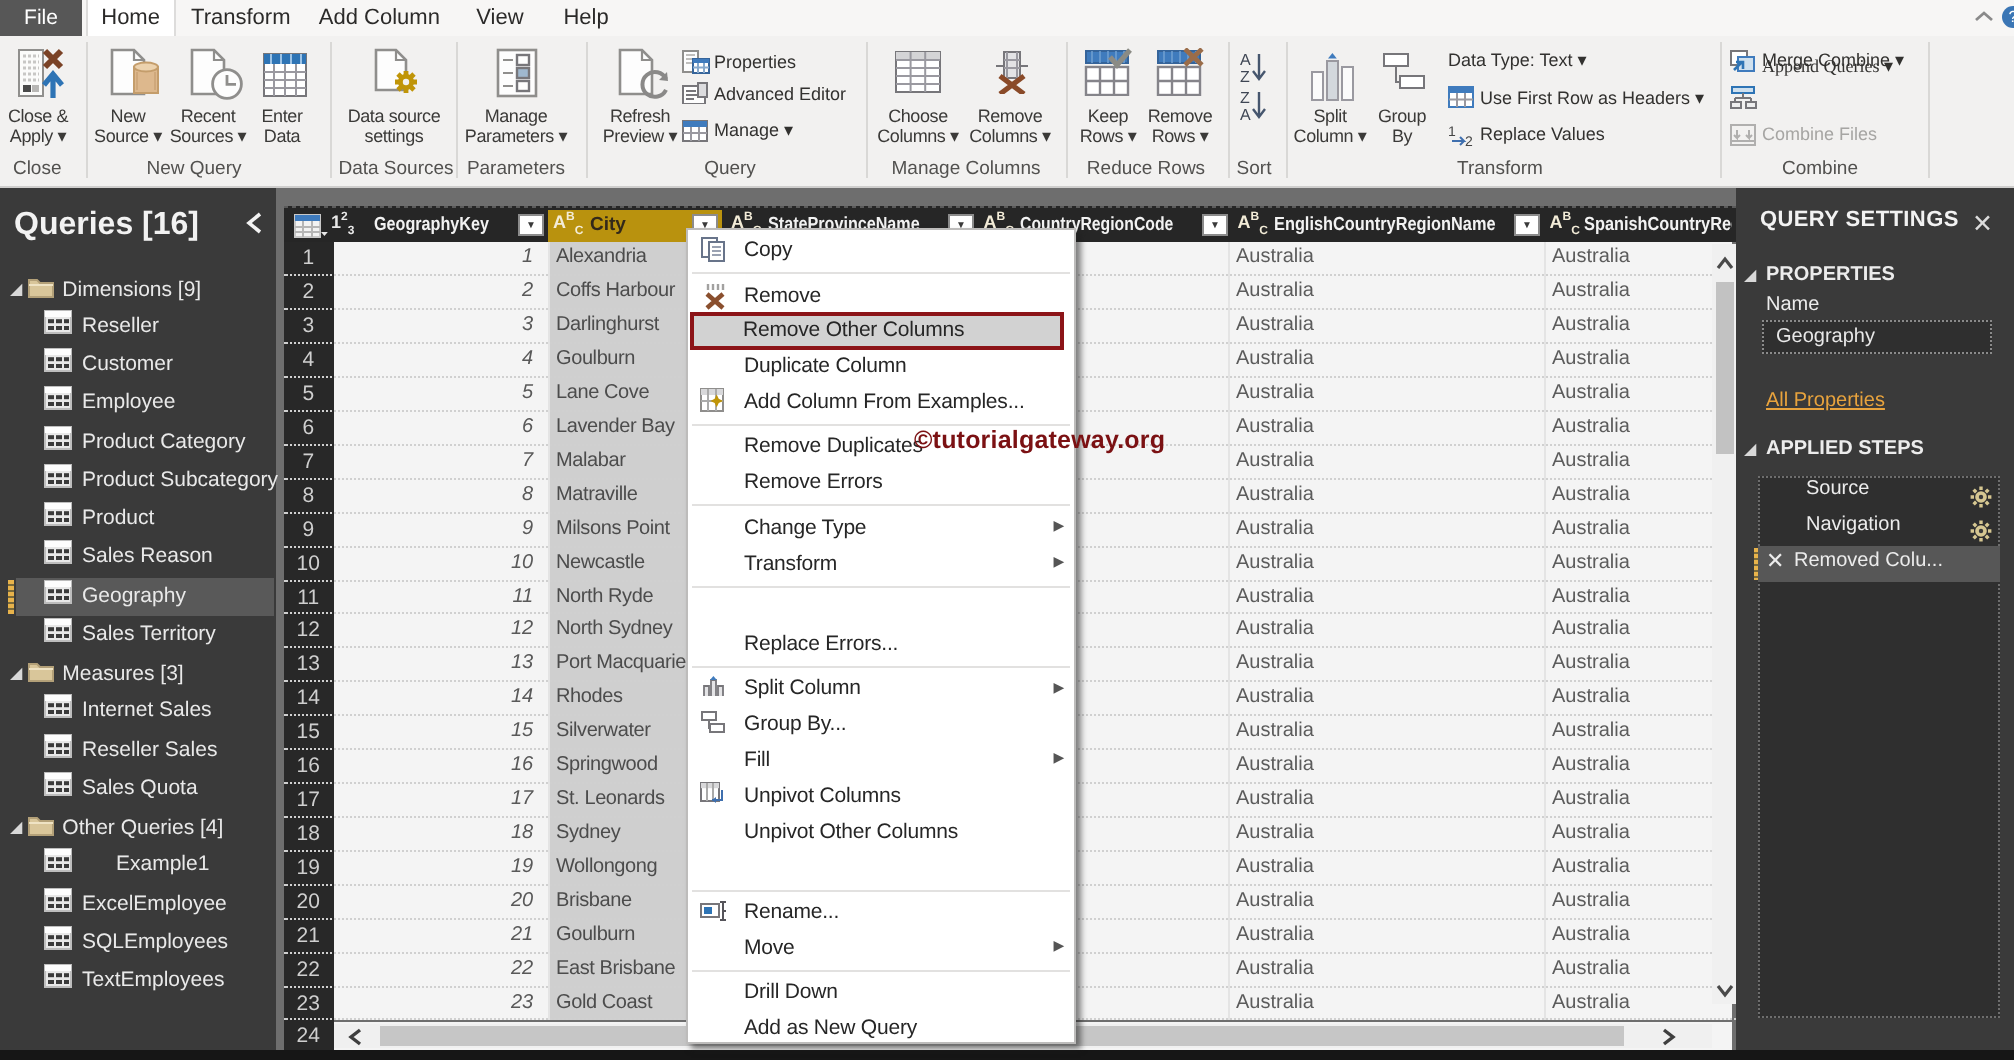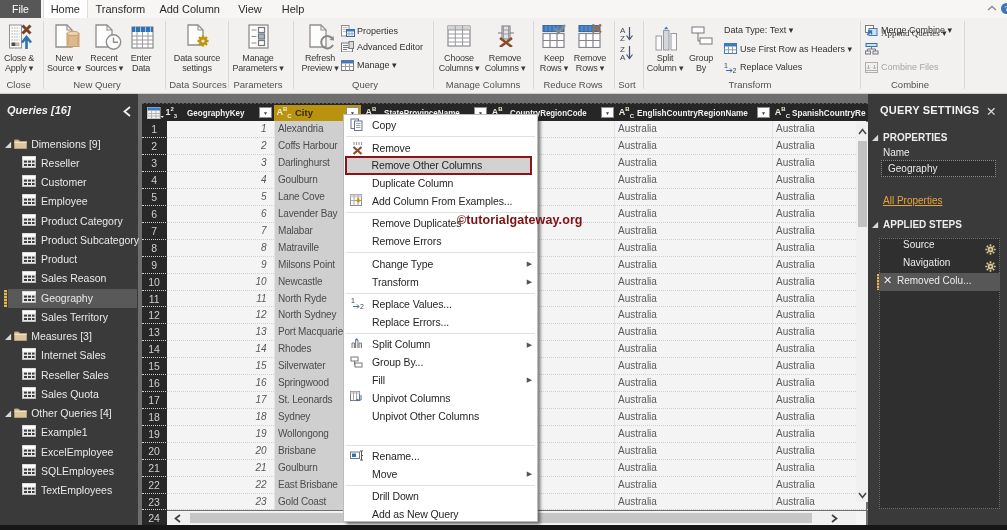--- a/index.html
+++ b/index.html
@@ -238,21 +238,21 @@
         <rect x="0.5" y="0.5" width="12" height="10" fill="none" stroke="#b0afae"></rect>
         <path d="M3.5 3 v4 l-1.5 -1.5 m1.5 1.5 l1.5 -1.5 M9.5 3 v4 l-1.5 -1.5 m1.5 1.5 l1.5 -1.5 M1 8.5 h11" stroke="#b0afae" fill="none"></path>
       </svg>
 <div class="abs rsm gray" style="left:881px;top:44px;">Combine Files</div>
 <div class="abs rlbl" style="left:875.0px;top:61px;width:70px;">Combine</div>
 <div class="abs rsep" style="left:963.7px;"></div>
 </div>
 <div class="abs canvas"></div>
 <div class="abs lpanel"></div>
 <div class="abs rpanel"></div>
-<div class="abs" style="left:7px;top:104px;width:100px;height:15px;color:#f2f2f2;font-weight:bold;font-size:11px;font-style:italic;">Queries [16]</div>
+<div class="abs" style="left:7px;top:104px;width:100px;height:15px;color:#f2f2f2;font-weight:bold;font-size:16px;">Queries [16]</div>
 <svg class="abs" style="left:123.0px;top:106.0px" width="8" height="11" viewBox="0 0 8 11">
       <path d="M7 1 l-5.5 4.5 5.5 4.5" fill="none" stroke="#f2f2f2" stroke-width="1.8"></path>
     </svg>
 <div class="abs tree" style="left:5px;top:134.7px;height:19.2px;line-height:19.2px;"><span style="display:inline-block;font-size:8px;color:#d8d8d8;margin-right:3px;vertical-align:1px;">◢</span><svg width="13" height="11" viewBox="0 0 13 11" style="vertical-align:-1px">
         <path d="M0.5 2 h4 l1.5 1.5 h6.5 v7 h-12 z" fill="#d9c69a" stroke="#b3a078"></path>
         <path d="M0.5 4.5 h12" stroke="#efe3c4"></path>
       </svg><span style="margin-left:4px;">Dimensions [9]</span></div>
 <div class="abs tree" style="left:22px;top:153.9px;height:19.2px;line-height:19.2px;"><svg width="14" height="12" viewBox="0 0 14 12" style="vertical-align:-1px">
         <rect x="0.5" y="0.5" width="13" height="11" fill="#e8e8e8" stroke="#bdbdbd"></rect>
         <rect x="0.5" y="0.5" width="13" height="3" fill="#fdfdfd"></rect>
@@ -411,21 +411,21 @@
         <rect x="0.5" y="0.5" width="13" height="11" fill="#e8e8e8" stroke="#bdbdbd"></rect>
         <rect x="0.5" y="0.5" width="13" height="3" fill="#fdfdfd"></rect>
         <g fill="#3a3a3a">
           <rect x="2" y="4.6" width="3" height="2"></rect>
           <rect x="6" y="4.6" width="3" height="2"></rect>
           <rect x="10" y="4.6" width="2.5" height="2"></rect>
           <rect x="2" y="8" width="3" height="2"></rect>
           <rect x="6" y="8" width="3" height="2"></rect>
           <rect x="10" y="8" width="2.5" height="2"></rect>
         </g>
-      </svg><span style="margin-left:5px;">Example1</span></div>
+      </svg><span style="margin-left:22px;">Example1</span></div>
 <div class="abs tree" style="left:22px;top:442.5px;height:19.2px;line-height:19.2px;"><svg width="14" height="12" viewBox="0 0 14 12" style="vertical-align:-1px">
         <rect x="0.5" y="0.5" width="13" height="11" fill="#e8e8e8" stroke="#bdbdbd"></rect>
         <rect x="0.5" y="0.5" width="13" height="3" fill="#fdfdfd"></rect>
         <g fill="#3a3a3a">
           <rect x="2" y="4.6" width="3" height="2"></rect>
           <rect x="6" y="4.6" width="3" height="2"></rect>
           <rect x="10" y="4.6" width="2.5" height="2"></rect>
           <rect x="2" y="8" width="3" height="2"></rect>
           <rect x="6" y="8" width="3" height="2"></rect>
           <rect x="10" y="8" width="2.5" height="2"></rect>
@@ -723,28 +723,20 @@
       <div class="msep" style="top:137.3px"></div>
       <div class="mi" style="top:139.7px;">
         <span class="mtx">Change Type</span>
         <span class="marr">▶</span>
       </div>
       <div class="mi" style="top:157.5px;">
         <span class="mtx">Transform</span>
         <span class="marr">▶</span>
       </div>
       <div class="msep" style="top:177.7px"></div>
-      <div class="mi" style="top:180.0px;">
-        <span style="position:absolute;left:6px;top:2px;"><svg width="14" height="13" viewBox="0 0 14 13">
-            <text x="1" y="6" font-size="7" fill="#444">1</text>
-            <path d="M3 9.5 h6 l-2 -2 m2 2 l-2 2" stroke="#3f6fae" fill="none"></path>
-            <text x="10" y="12" font-size="7" fill="#444">2</text>
-          </svg></span>
-        <span class="mtx">Replace Values...</span>
-      </div>
       <div class="mi" style="top:197.8px;">
         <span class="mtx">Replace Errors...</span>
       </div>
       <div class="msep" style="top:218.0px"></div>
       <div class="mi" style="top:220.3px;">
         <span style="position:absolute;left:6px;top:2px;"><svg width="13" height="13" viewBox="0 0 13 13">
             <path d="M2 11 v-5 h2.5 v5 M5.5 11 v-8 h2.5 v8 M9 11 v-5 h2.5 v5" fill="#e4e4e6" stroke="#77767a" stroke-width="0.9"></path>
             <path d="M6.7 1 l-1.7 2 h3.4 z" fill="#3f7bbd"></path>
           </svg></span>
         <span class="mtx">Split Column</span>

